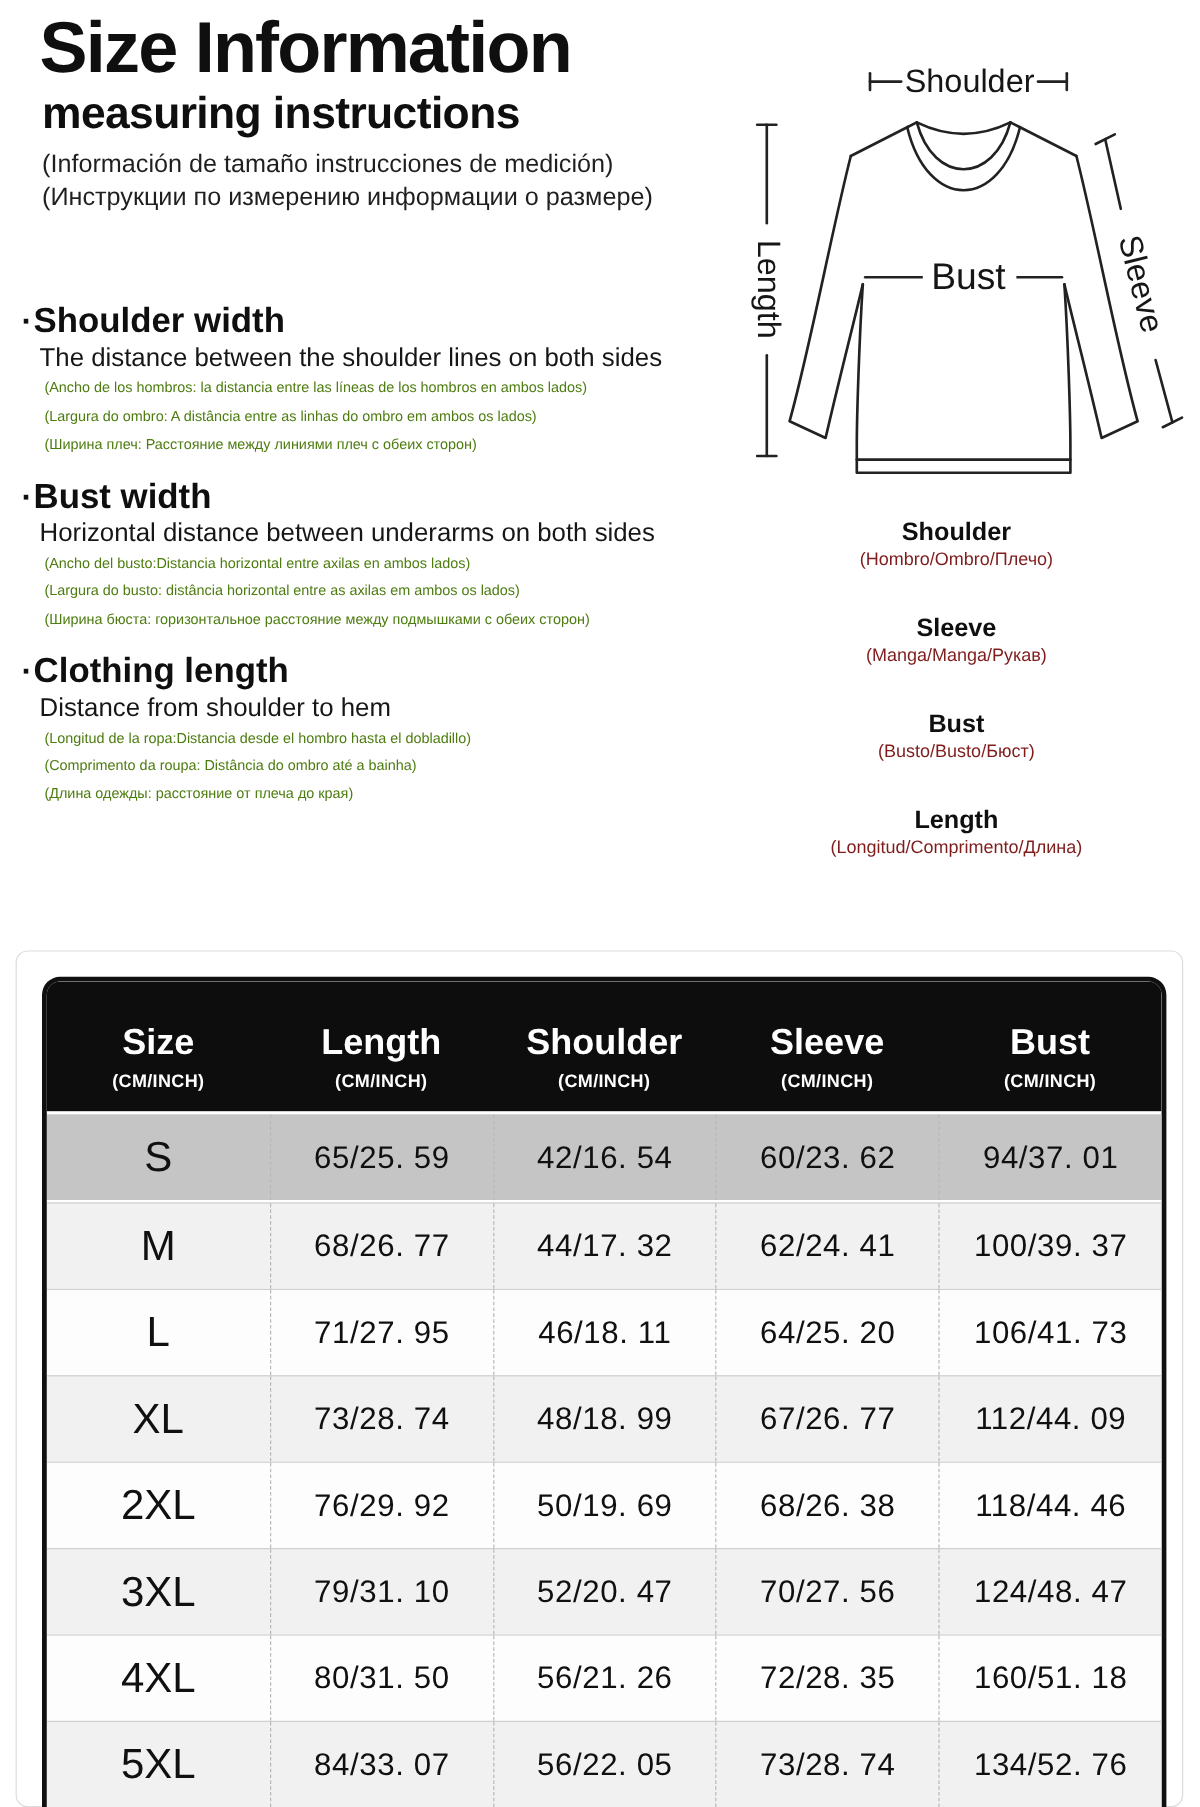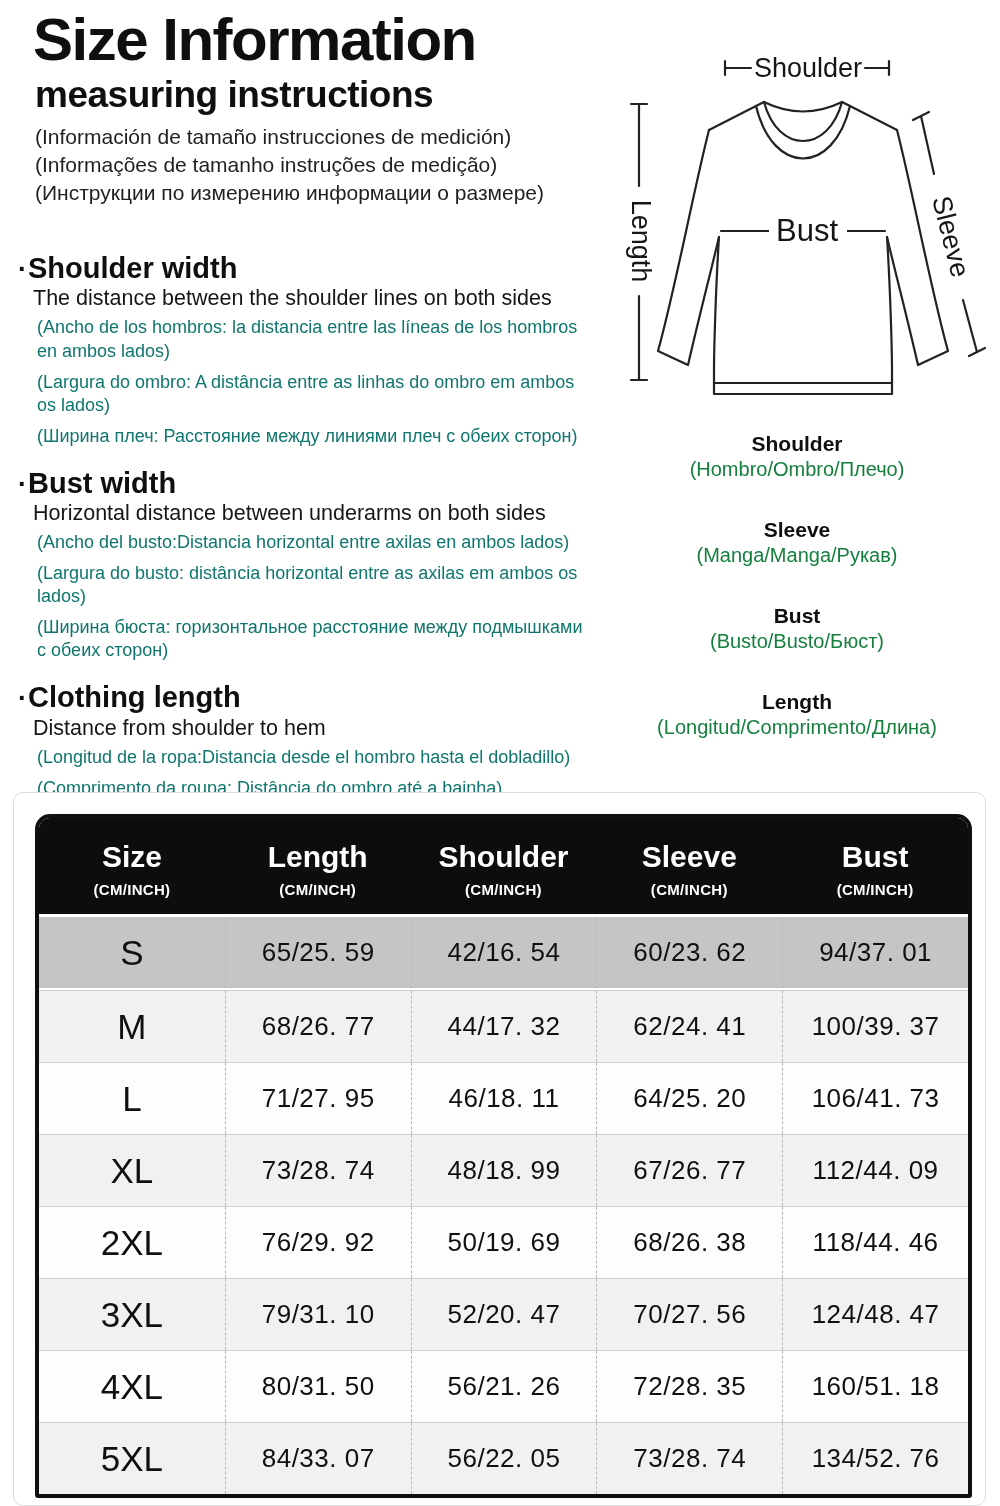--- a/index.html
+++ b/index.html
@@ -13,61 +13,60 @@
   .hero .title{font-size:60px;font-weight:700;letter-spacing:-1.5px;line-height:1.08;color:#0f0f0f;margin:0;}
   .hero .subtitle{font-size:37px;font-weight:700;letter-spacing:-.5px;color:#0f0f0f;margin:1px 0 7px 2px;}
   .hero .tr-line{font-size:21px;line-height:1.33;color:#1f1f1f;margin-left:2px;}
 
   
   .sections{position:absolute;left:18px;top:252px;width:588px;}
   .section{margin-bottom:19px;}
   .sec-head{font-size:29px;font-weight:700;color:#0f0f0f;line-height:1.12;}
   .sec-head .bullet{font-size:27px;margin-right:1px;}
   .sec-desc{font-size:21.5px;color:#161616;margin:2px 0 5px 15px;}
-  .sec-tr{font-size:18px;line-height:1.28;color:#0f766e;margin:0 0 8px 19px;width:552px;}
+  .sec-tr{font-size:12px;line-height:1.28;color:#4d7c0f;margin:0 0 8px 19px;width:552px;}
 
   
   .shirt-diagram{position:absolute;left:603px;top:28px;width:388px;height:398px;}
   .shirt-diagram svg{width:100%;height:100%;}
   .shirt-diagram path,.shirt-diagram line{stroke:#222;fill:none;stroke-width:2.2;stroke-linecap:round;stroke-linejoin:round;}
   .shirt-diagram text{fill:#161616;font-family:"Liberation Sans","DejaVu Sans",sans-serif;}
 
   
   .mlabels{position:absolute;left:600px;top:432px;width:394px;text-align:center;}
   .mlabel{margin-bottom:37px;}
   .mlabel .name{font-size:21px;font-weight:700;color:#0f0f0f;}
-  .mlabel .trn{font-size:20px;color:#15803d;margin-top:2px;}
+  .mlabel .trn{font-size:15px;color:#7f1d1d;margin-top:2px;}
 
   
   .table-panel{position:absolute;left:13px;top:792px;width:973px;height:714px;
     border:1px solid #dcdcdc;border-radius:10px;background:#fff;box-sizing:border-box;}
   .size-table{position:absolute;left:21px;top:21px;width:929px;
     border:4px solid #101010;border-radius:15px 15px 3px 3px;overflow:hidden;background:#fff;}
   .thead{display:grid;grid-template-columns:repeat(5,1fr);background:#0d0d0d;color:#fff;
     padding:22px 0 16px;border-bottom:3px solid #fff;}
-  .th{text-align:center;}
+  .th{text-align:center;margin-top:12px;}
   .th .lab{font-size:30px;font-weight:700;}
   .th .unit{font-size:15px;font-weight:700;margin-top:7px;letter-spacing:.3px;}
   .trow{display:grid;grid-template-columns:repeat(5,1fr);height:71px;}
   .trow + .trow{border-top:1px solid #cfcfcf;}
   .trow .c{height:100%;display:flex;align-items:center;justify-content:center;
     font-size:26px;color:#101010;border-left:1px dashed #b8b8b8;letter-spacing:.5px;}
   .trow .c.size{font-size:35px;border-left:none;letter-spacing:0;}
   .row-dark{background:#c5c5c5;border-bottom:2px solid #fff;}
   .row-light{background:#f1f1f1;}
   .row-white{background:#fdfdfd;}
 </style>
 </head>
 <body>
 
 <div class="hero">
   <h1 class="title">Size Information</h1>
   <div class="subtitle">measuring instructions</div>
   <div class="tr-line">(Información de tamaño instrucciones de medición)</div>
-  <div class="tr-line">(Informações de tamanho instruções de medição)</div>
   <div class="tr-line">(Инструкции по измерению информации о размере)</div>
 </div>
 
 <div class="sections">
 
   <div class="section">
     <div class="sec-head"><span class="bullet">·</span><span>Shoulder width</span></div>
     <div class="sec-desc">The distance between the shoulder lines on both sides</div>
     <div class="sec-tr">(Ancho de los hombros: la distancia entre las líneas de los hombros en ambos lados)</div>
     <div class="sec-tr">(Largura do ombro: A distância entre as linhas do ombro em ambos os lados)</div>

